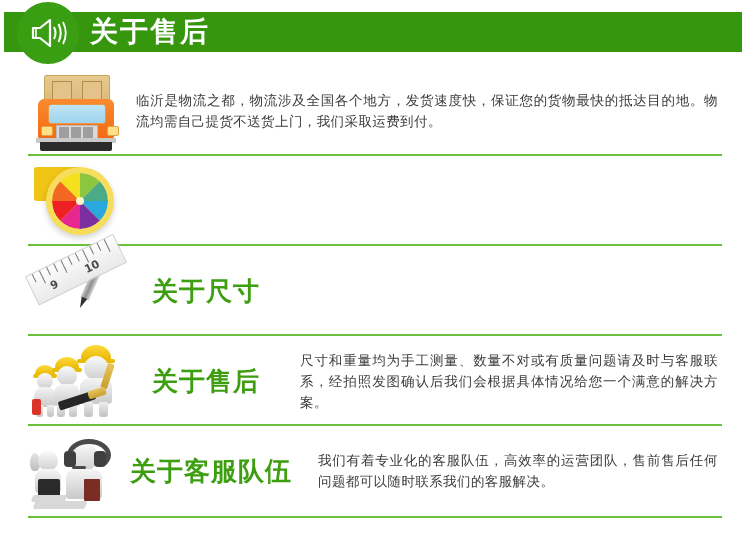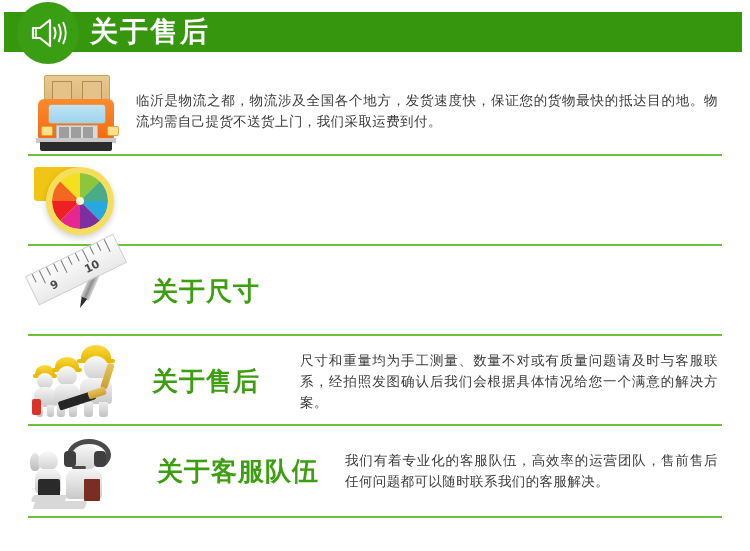--- a/index.html
+++ b/index.html
@@ -83,21 +83,21 @@
     color: #3d9e10;
     font-size: 26px;
     font-weight: bold;
     letter-spacing: 1px;
     white-space: nowrap;
     margin-left: 22px;
     width: 142px;
   }
   .row-title.wide {
     width: 182px;
-    margin-left: 27px;
+    margin-left: 0;
   }
   .row-body {
     flex: 1 1 auto;
     color: #3b3b3b;
     font-size: 13.5px;
     line-height: 21px;
     letter-spacing: 0.4px;
     padding-right: 32px;
     margin-left: 6px;
     text-align: justify;

